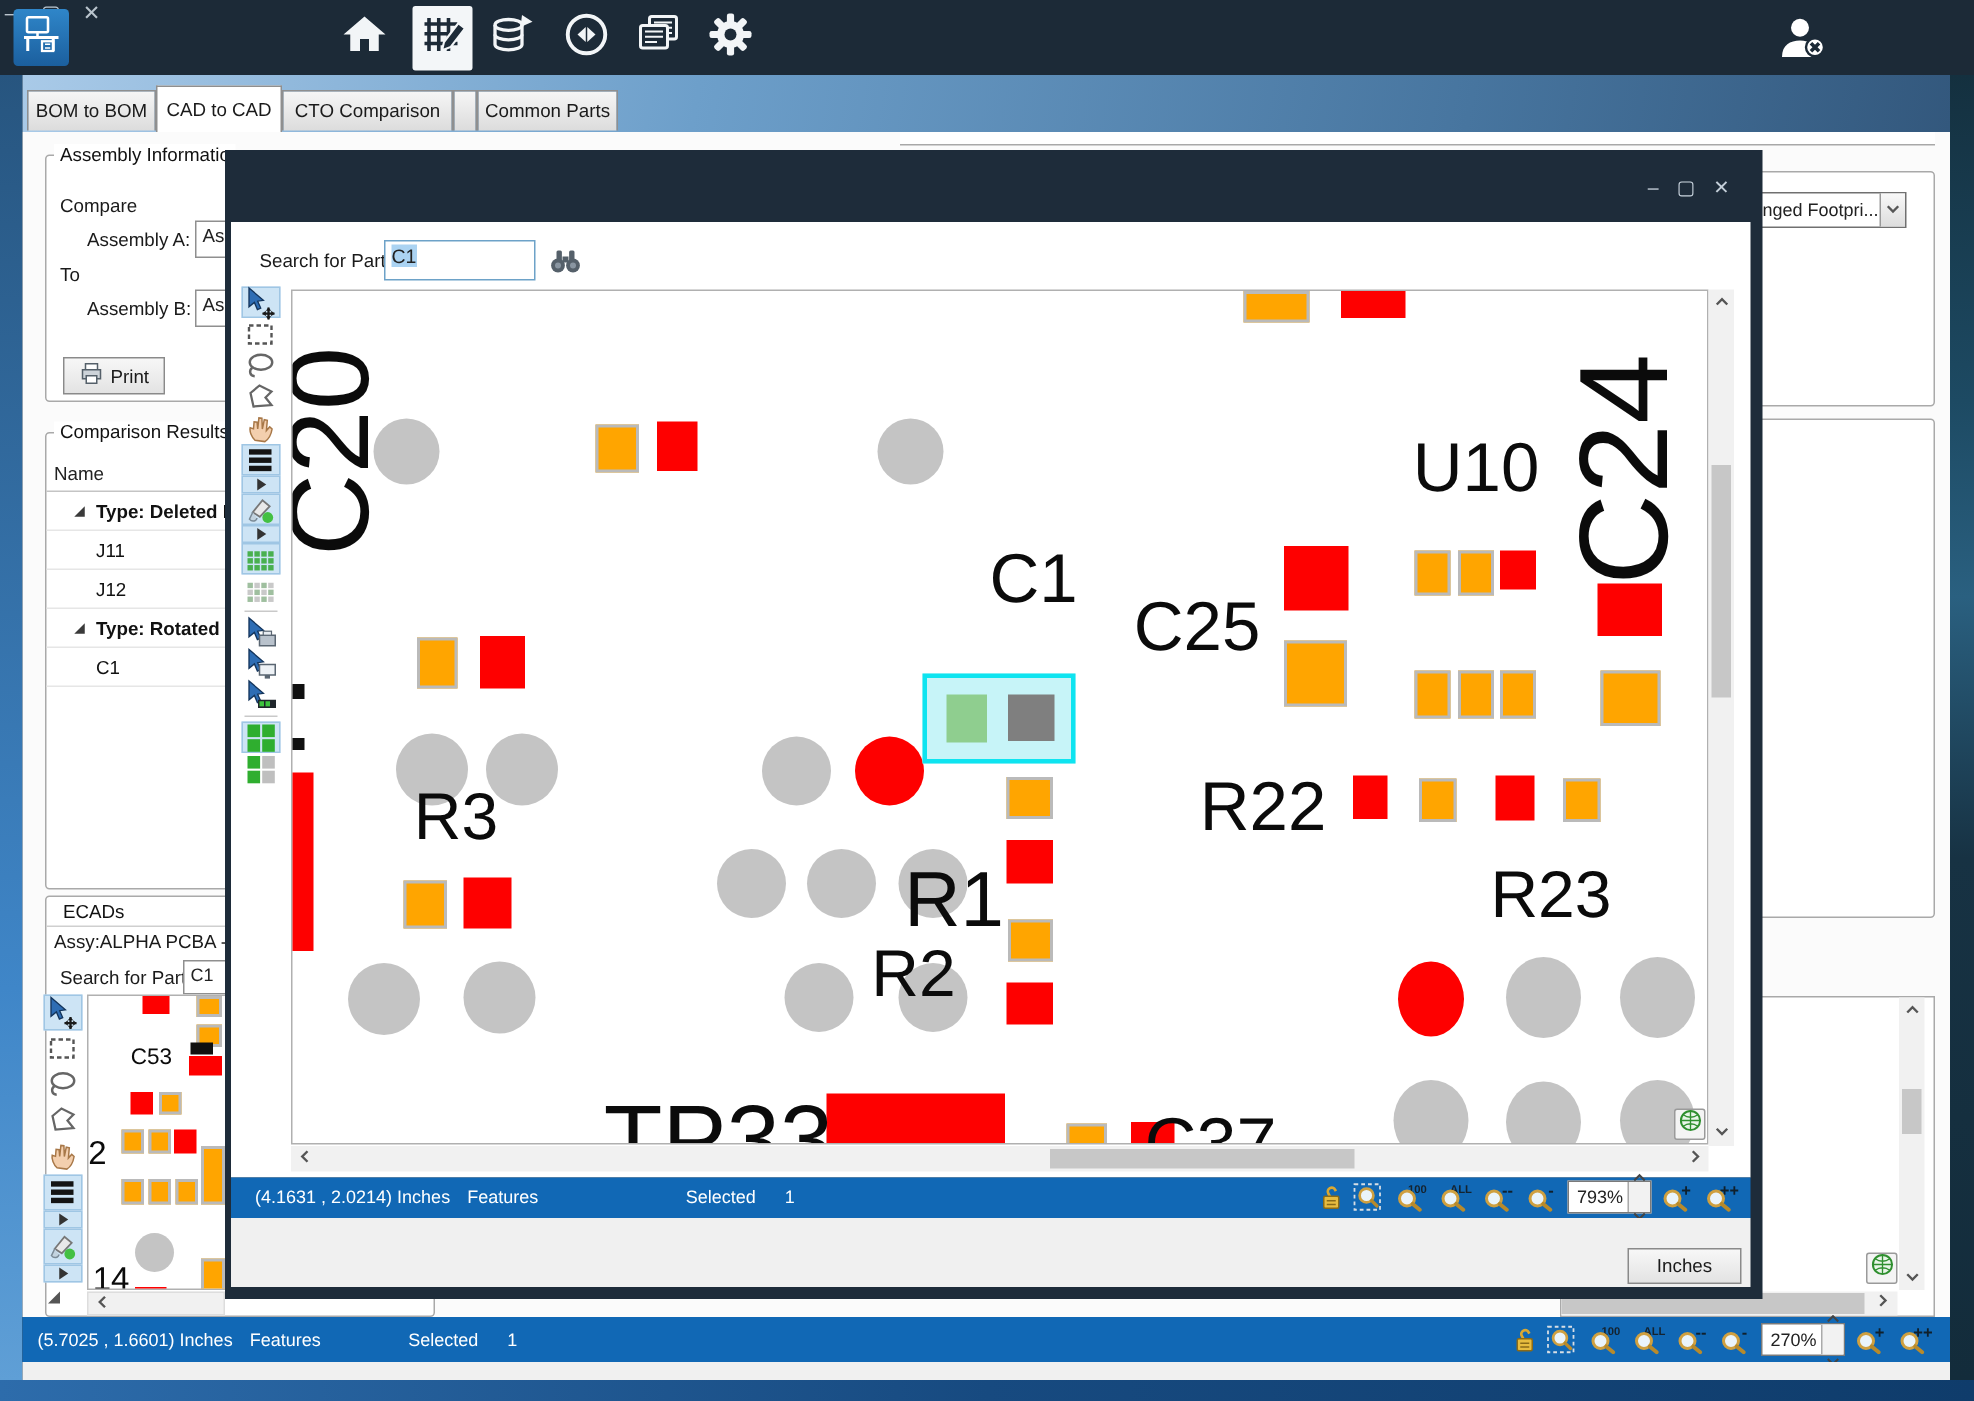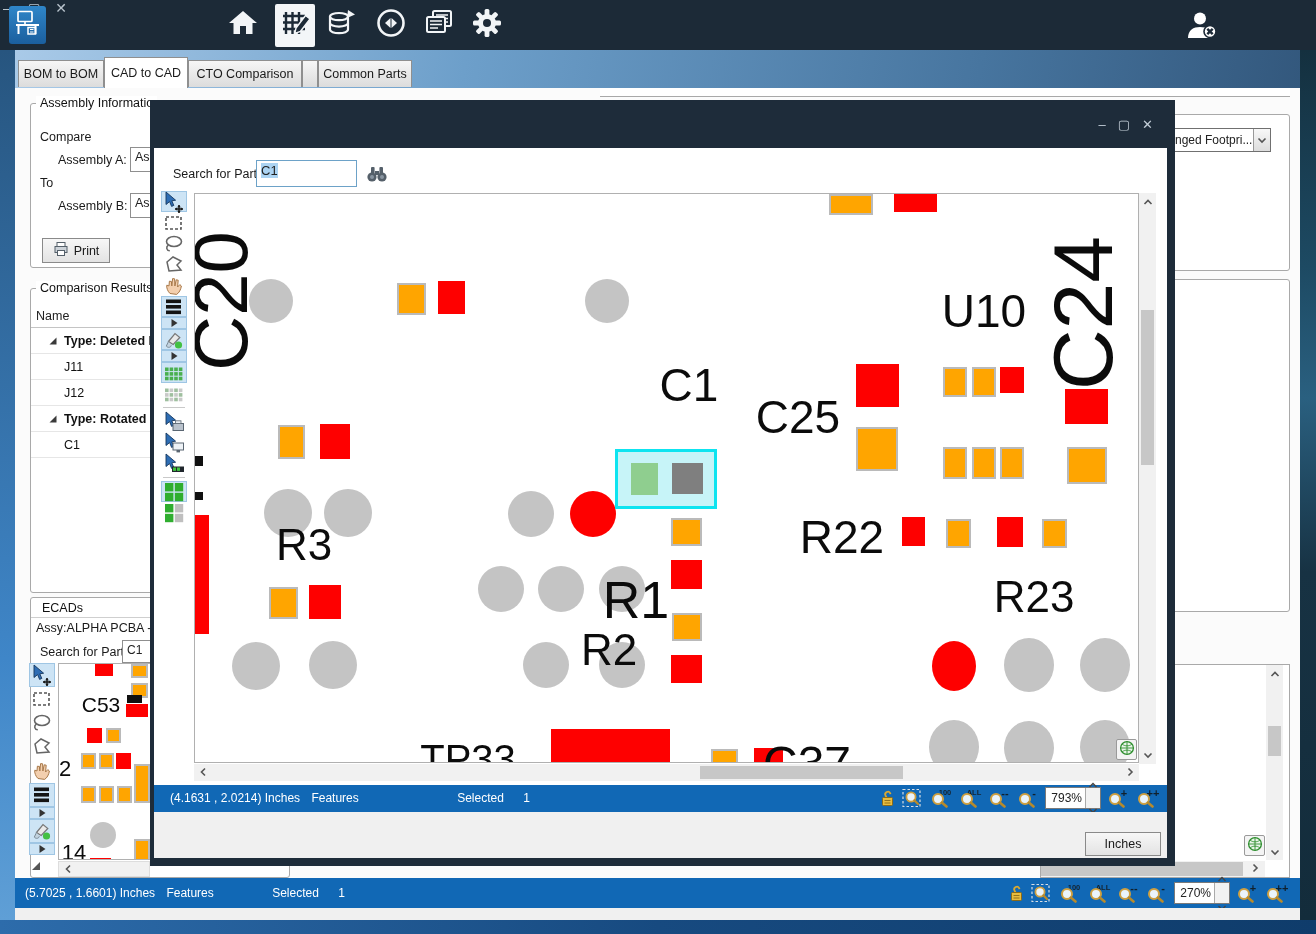--- a/index.html
+++ b/index.html
@@ -295,21 +295,21 @@
     <div class="pad pad-o" style="left:22px;top:89px;width:15px;height:16px;"></div>
     <div class="pad pad-o" style="left:40px;top:89px;width:15px;height:16px;"></div>
     <div class="pad pad-r" style="left:57px;top:89px;width:15px;height:16px;"></div>
     <div class="pad pad-o" style="left:22px;top:122px;width:15px;height:17px;"></div>
     <div class="pad pad-o" style="left:40px;top:122px;width:15px;height:17px;"></div>
     <div class="pad pad-o" style="left:58px;top:122px;width:15px;height:17px;"></div>
     <div class="pad pad-o" style="left:75px;top:100px;width:16px;height:39px;"></div>
     <div class="pad pad-o" style="left:75px;top:175px;width:16px;height:24px;"></div>
     <div class="pad pad-r" style="left:31px;top:194px;width:21px;height:5px;"></div>
     <div class="circ" style="left:31px;top:158px;width:26px;height:26px;background:#C4C4C4;"></div>
-    <div class="pcb-label" style="left:42px;top:41px;font-size:21px;">C53</div>
+    <div class="pcb-label" style="left:42px;top:41px;font-size:15px;">C53</div>
     <div class="pcb-label" style="left:6px;top:105px;font-size:22px;">2</div>
     <div class="pcb-label" style="left:15px;top:189px;font-size:22px;">14</div>
   </div>
 <div class="sbar" style="left:58px;top:861px;width:92px;height:16px;border:1px solid #ddd;">
   <div class="schev" style="left:2px;top:1px;width:14px;height:14px;">
       <span><svg width="10" height="12" viewBox="0 0 10 12" xmlns="http://www.w3.org/2000/svg">
           <path d="M7 2.5 L3.5 6 L7 9.5" fill="none" stroke="#555" stroke-width="1.6"></path>
         </svg></span>
     </div>
 </div>
@@ -640,21 +640,21 @@
         <div class="pcb-label rot" style="left:25px;top:107px;font-size:76px;">C20</div>
         <div class="pcb-label" style="left:494px;top:191px;font-size:46px;">C1</div>
         <div class="pcb-label" style="left:603px;top:223px;font-size:46px;">C25</div>
         <div class="pcb-label" style="left:789px;top:117px;font-size:46px;">U10</div>
         <div class="pcb-label rot" style="left:888px;top:119px;font-size:84px;">C24</div>
         <div class="pcb-label" style="left:441px;top:358px;font-size:52px;margin-top:48px;">R1</div>
         <div class="pcb-label" style="left:109px;top:351px;font-size:44px;">R3</div>
         <div class="pcb-label" style="left:647px;top:343px;font-size:46px;">R22</div>
         <div class="pcb-label" style="left:414px;top:456px;font-size:44px;">R2</div>
         <div class="pcb-label" style="left:839px;top:403px;font-size:44px;">R23</div>
-        <div class="pcb-label" style="left:273px;top:565px;font-size:40px;">TP33</div>
+        <div class="pcb-label" style="left:284px;top:565px;font-size:64px;">TP33</div>
         <div class="pcb-label" style="left:612px;top:569px;font-size:48px;">C37</div>
       </div>
     <div class="sbar" style="left:985px;top:45px;width:17px;height:571px;">
       <div class="schev" style="left:1px;top:2px;width:15px;height:13px;">
           <span><svg width="12" height="10" viewBox="0 0 12 10" xmlns="http://www.w3.org/2000/svg">
               <path d="M2.5 7 L6 3.5 L9.5 7" fill="none" stroke="#555" stroke-width="1.6"></path>
             </svg></span>
         </div>
       <div class="sthumb" style="left:2px;top:117px;width:13px;height:155px;"></div>
       <div class="schev" style="left:1px;top:555px;width:15px;height:13px;">

